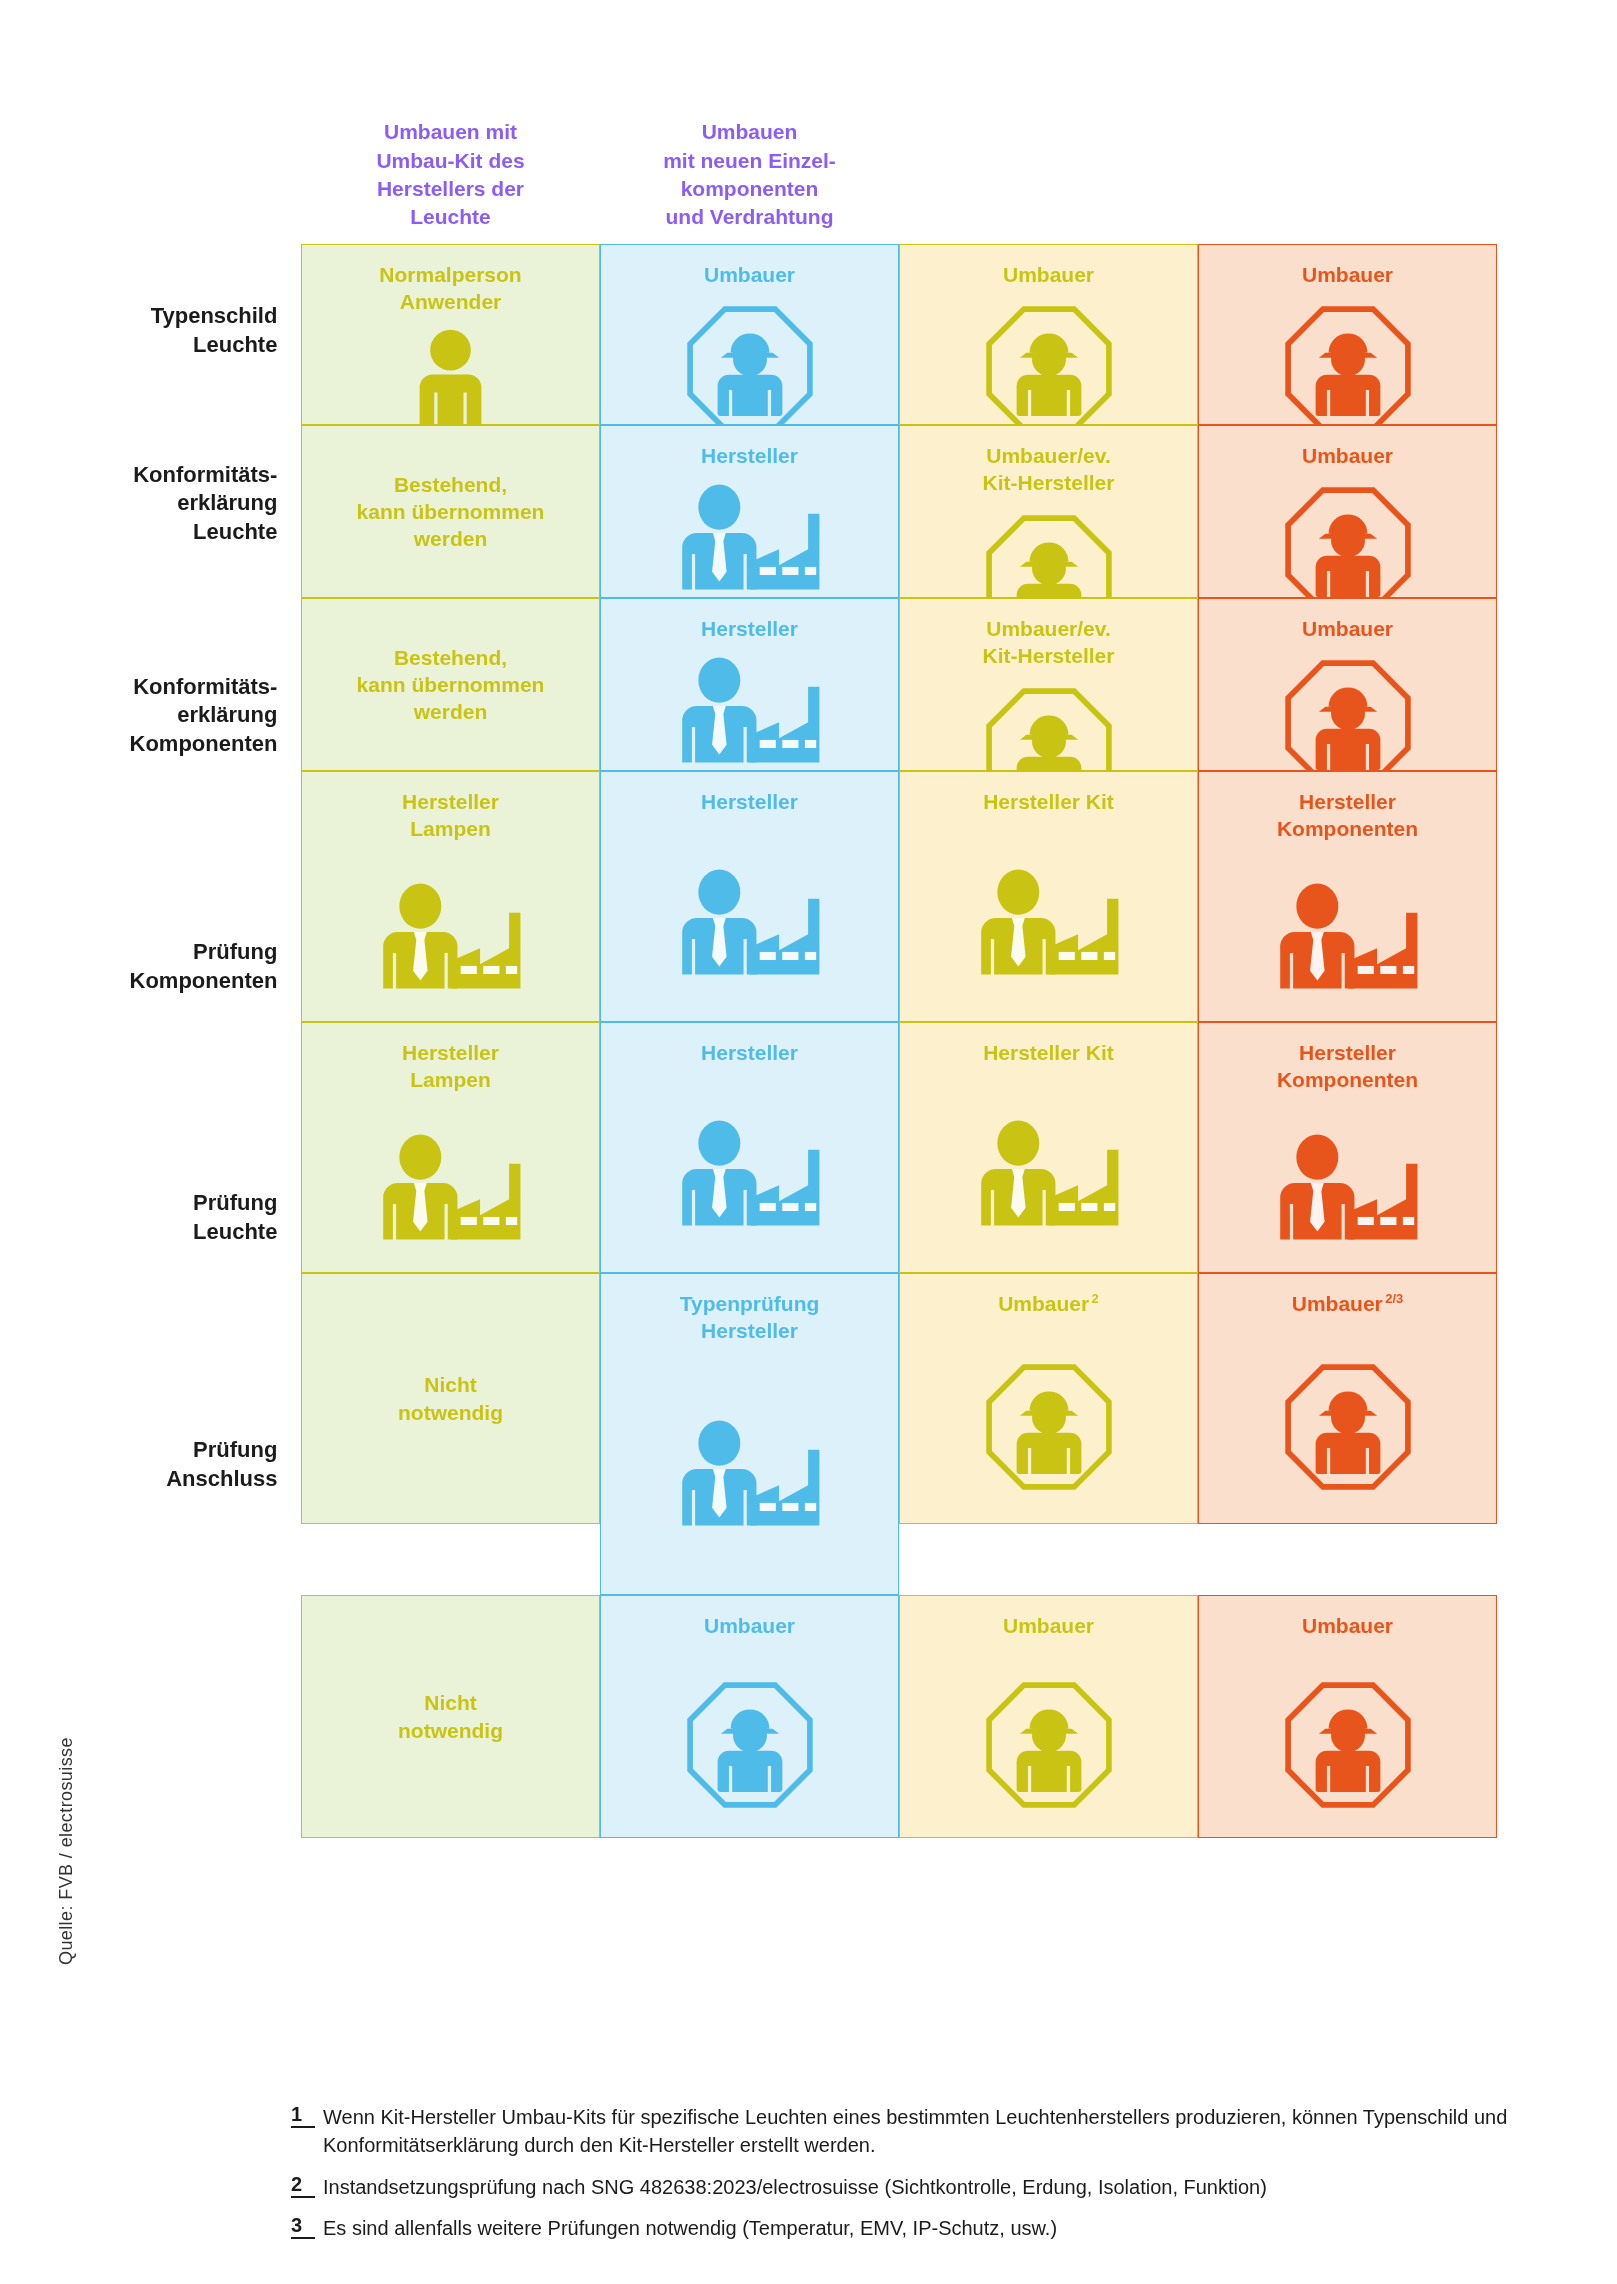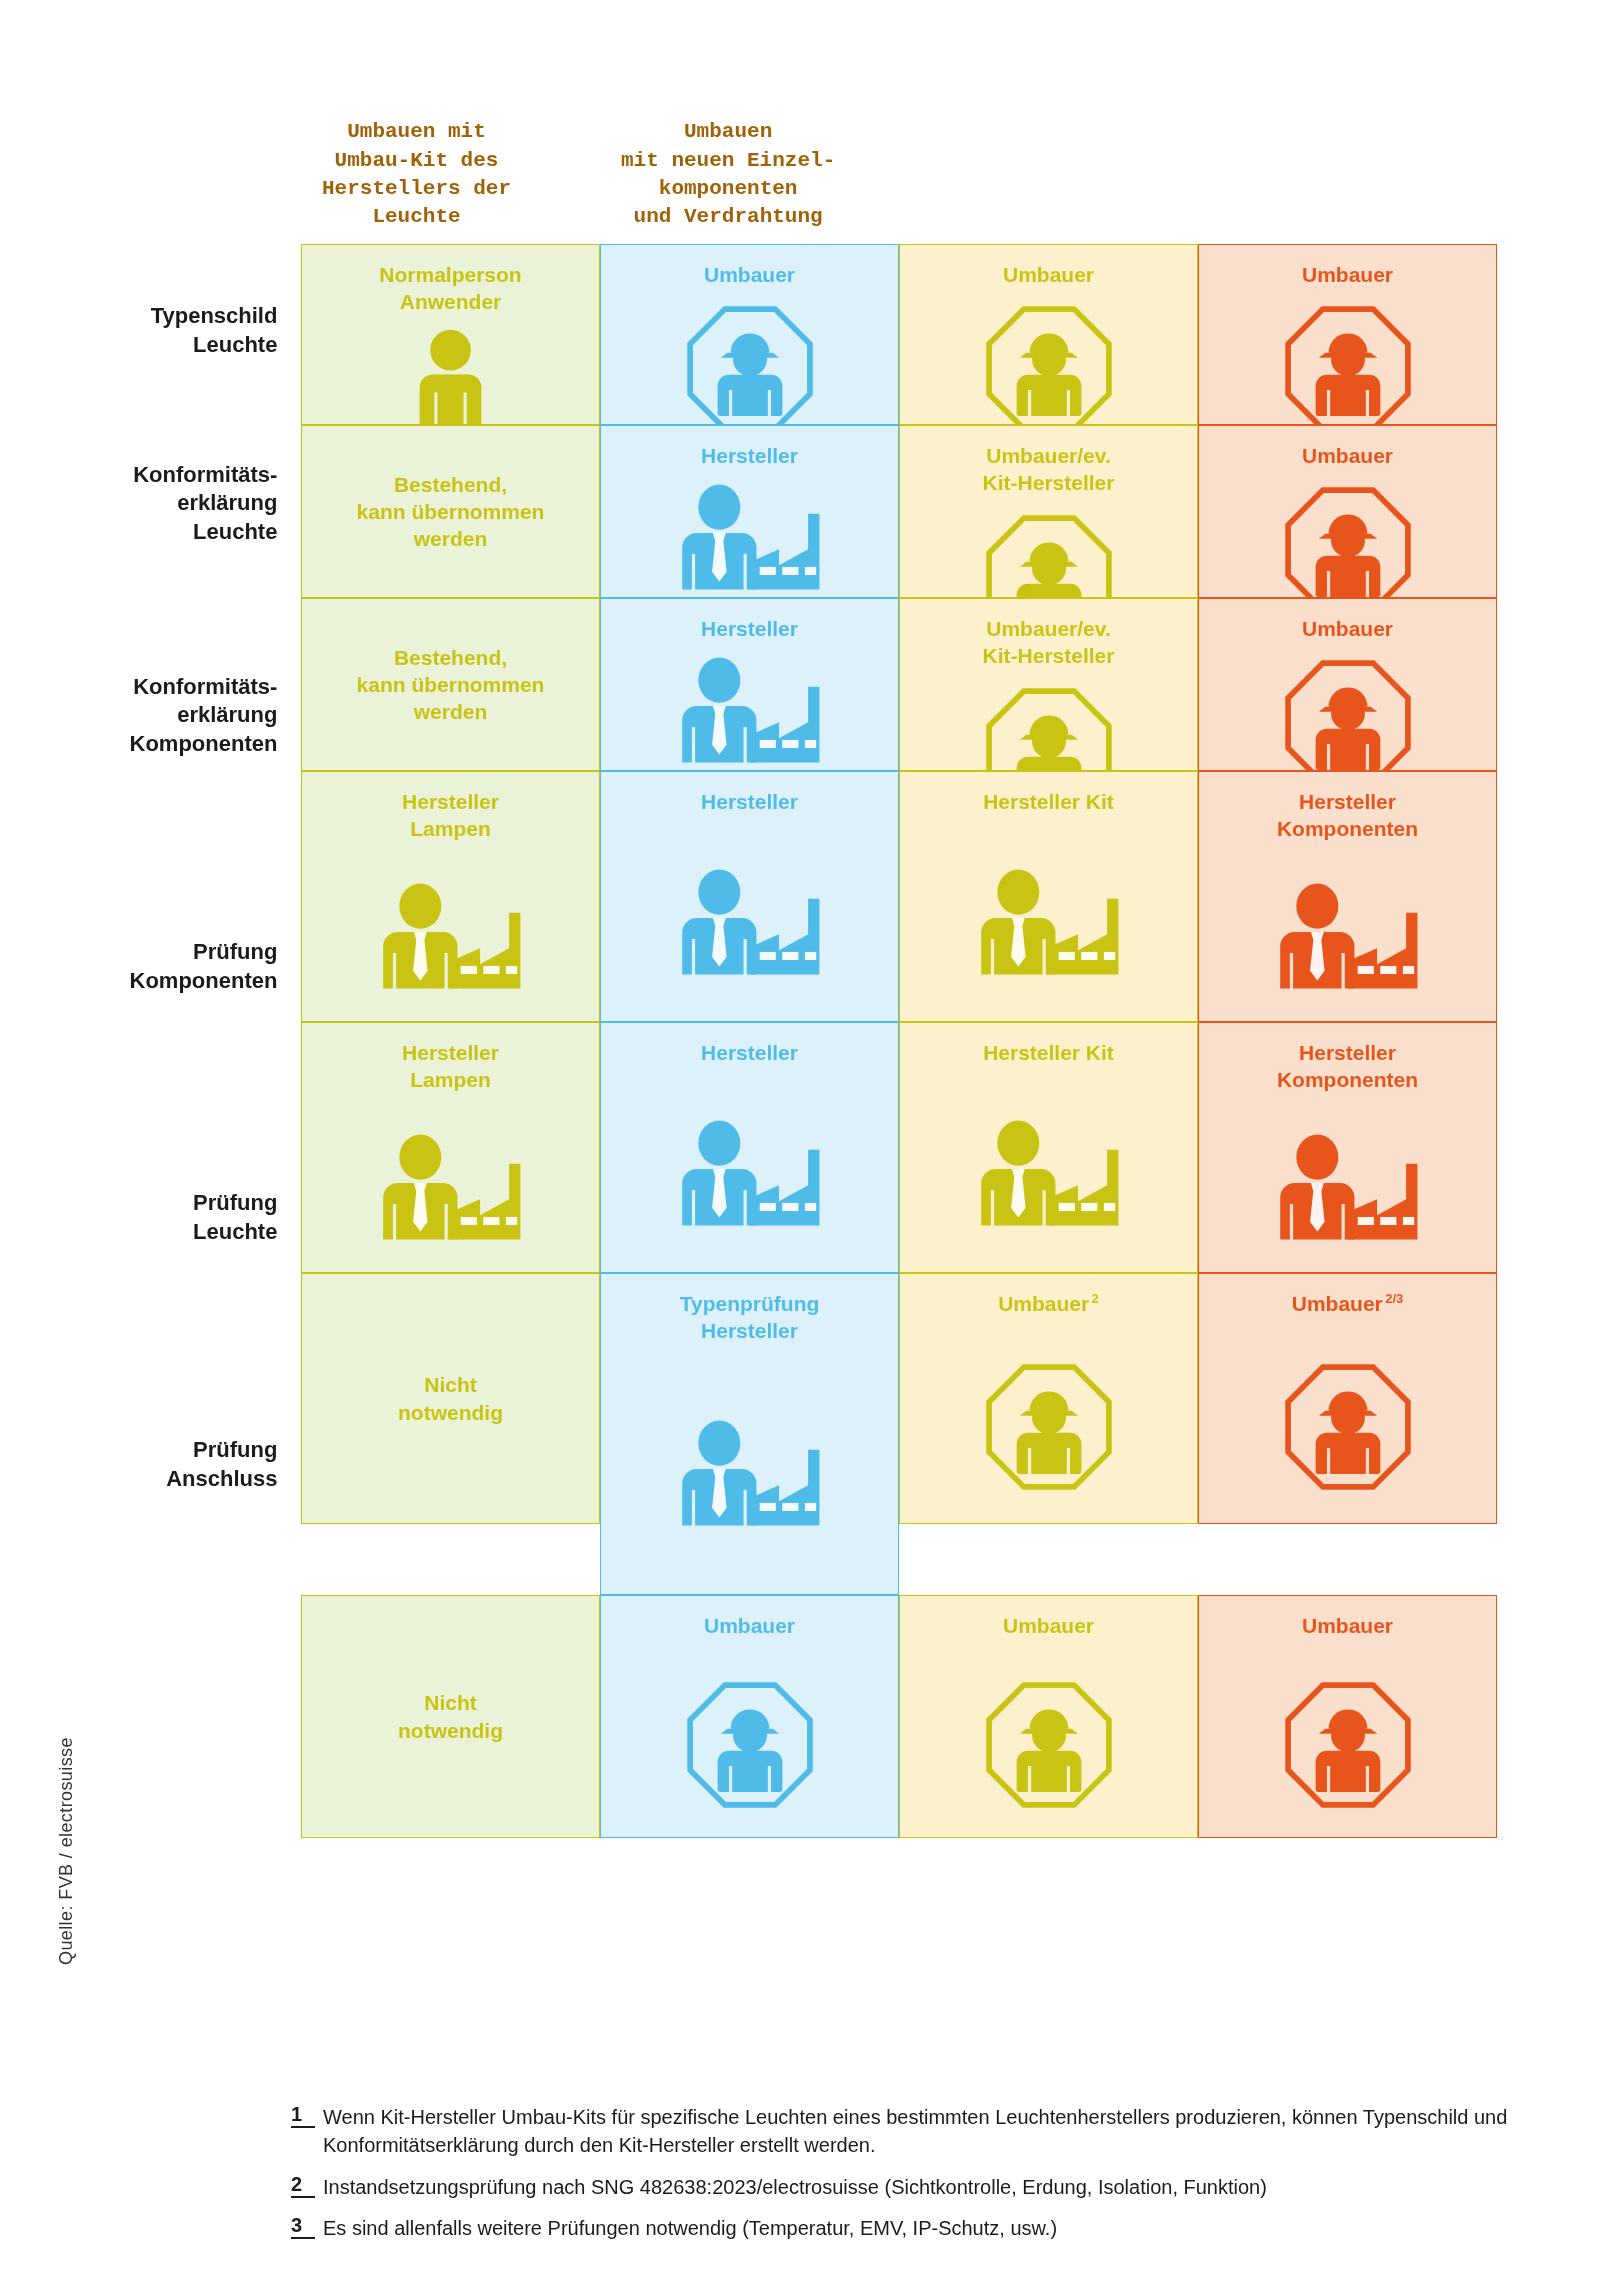--- a/index.html
+++ b/index.html
@@ -39,28 +39,27 @@
     width: 1197px;
     height: 194px;
     display: flex;
   }
   .col-header {
     width: 299px;
     box-sizing: border-box;
     padding: 0 21px;
     display: flex;
     align-items: flex-end;
-    justify-content: flex-start;
+    justify-content: center;
     text-align: center;
     font-weight: bold;
     font-size: 21px;
     line-height: 1.35;
-    color: #a16207;
+    color: #8b5cf6;
     padding-bottom: 11.3px;
-    font-family: Liberation Mono, monospace;
   }
 
   
   #row-labels {
     position: absolute;
     left: 49px;
     top: 244px;
     width: 243px;
   }
   .row-label {

